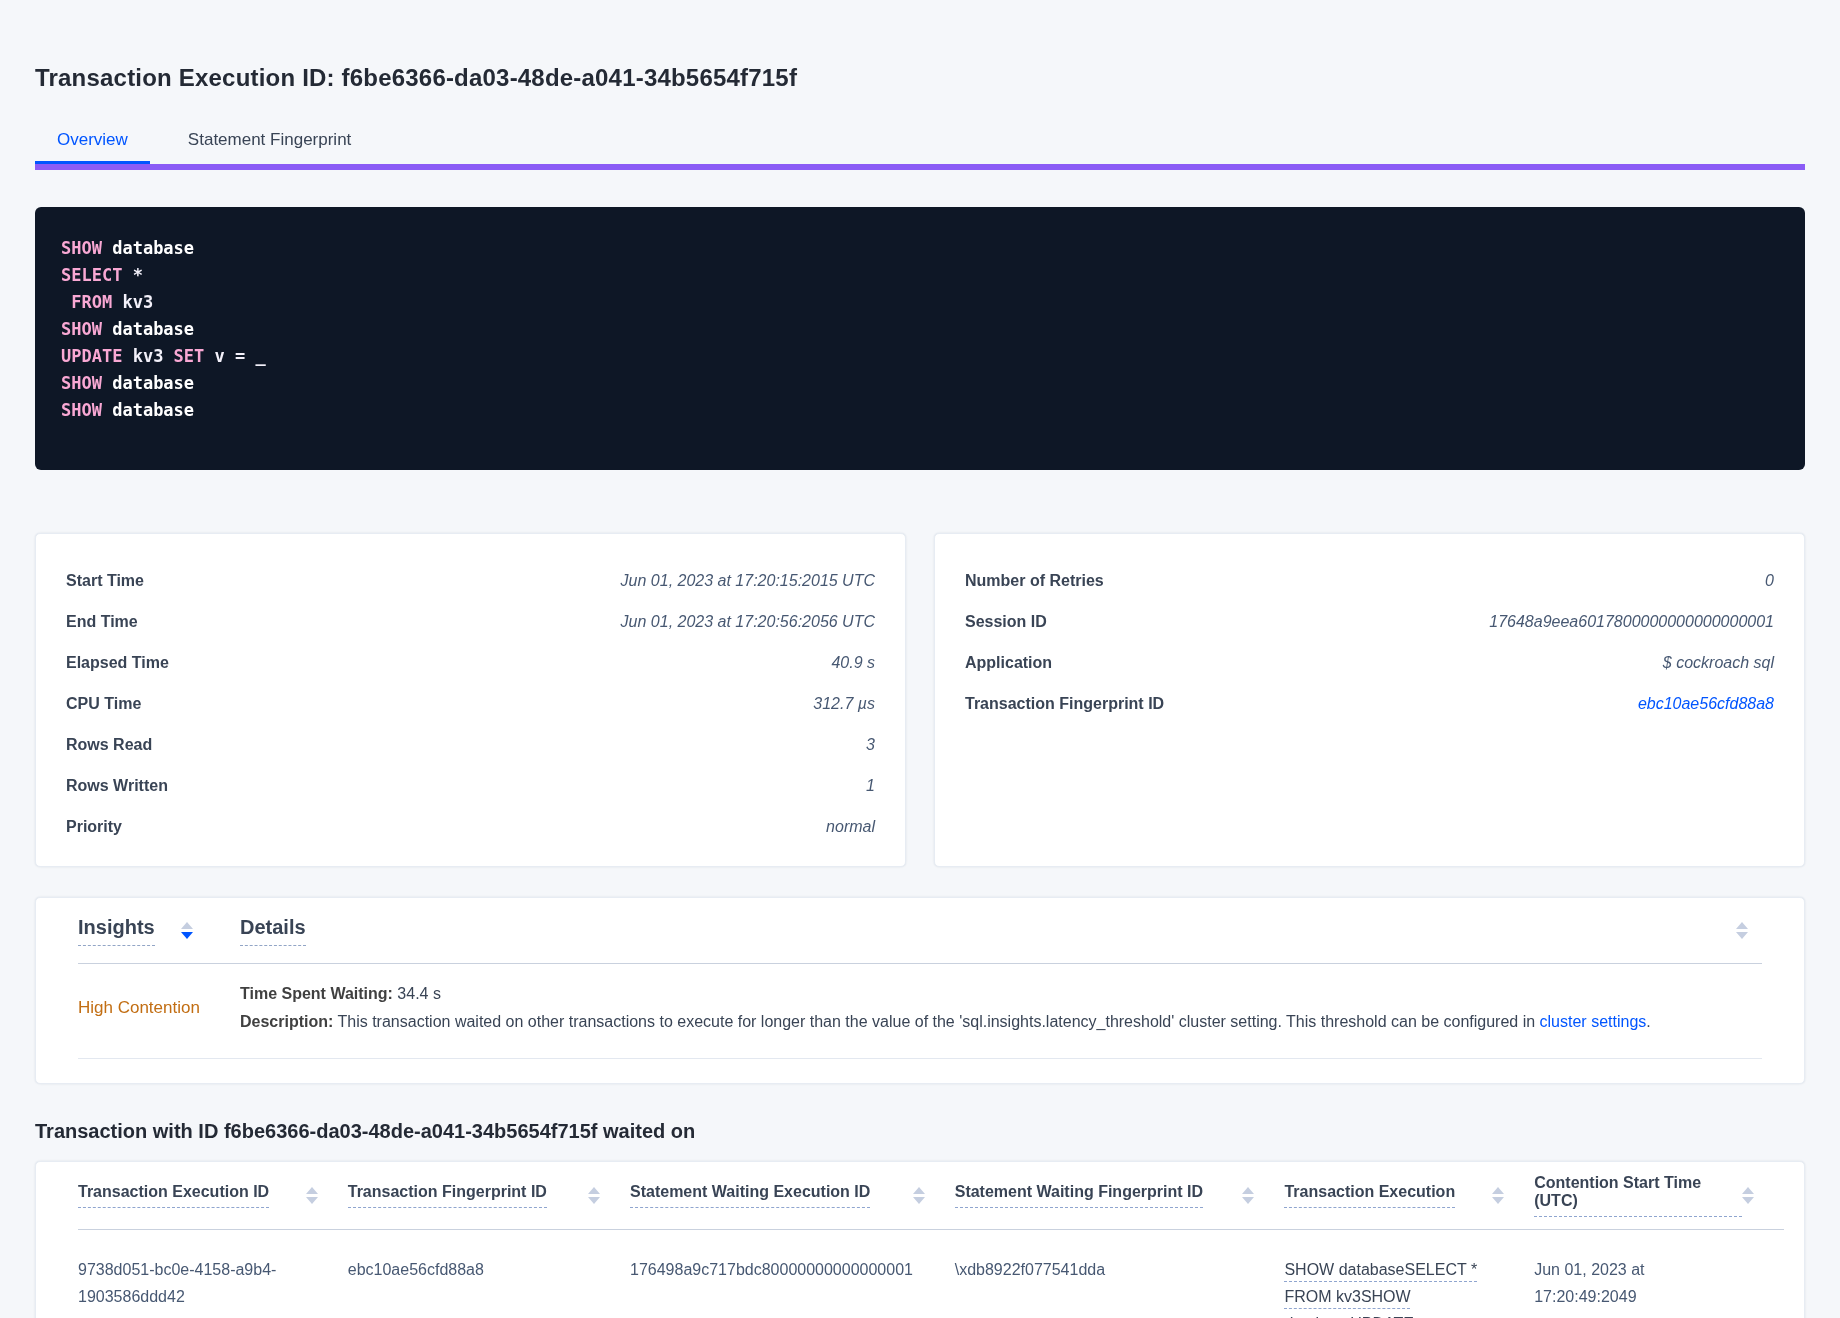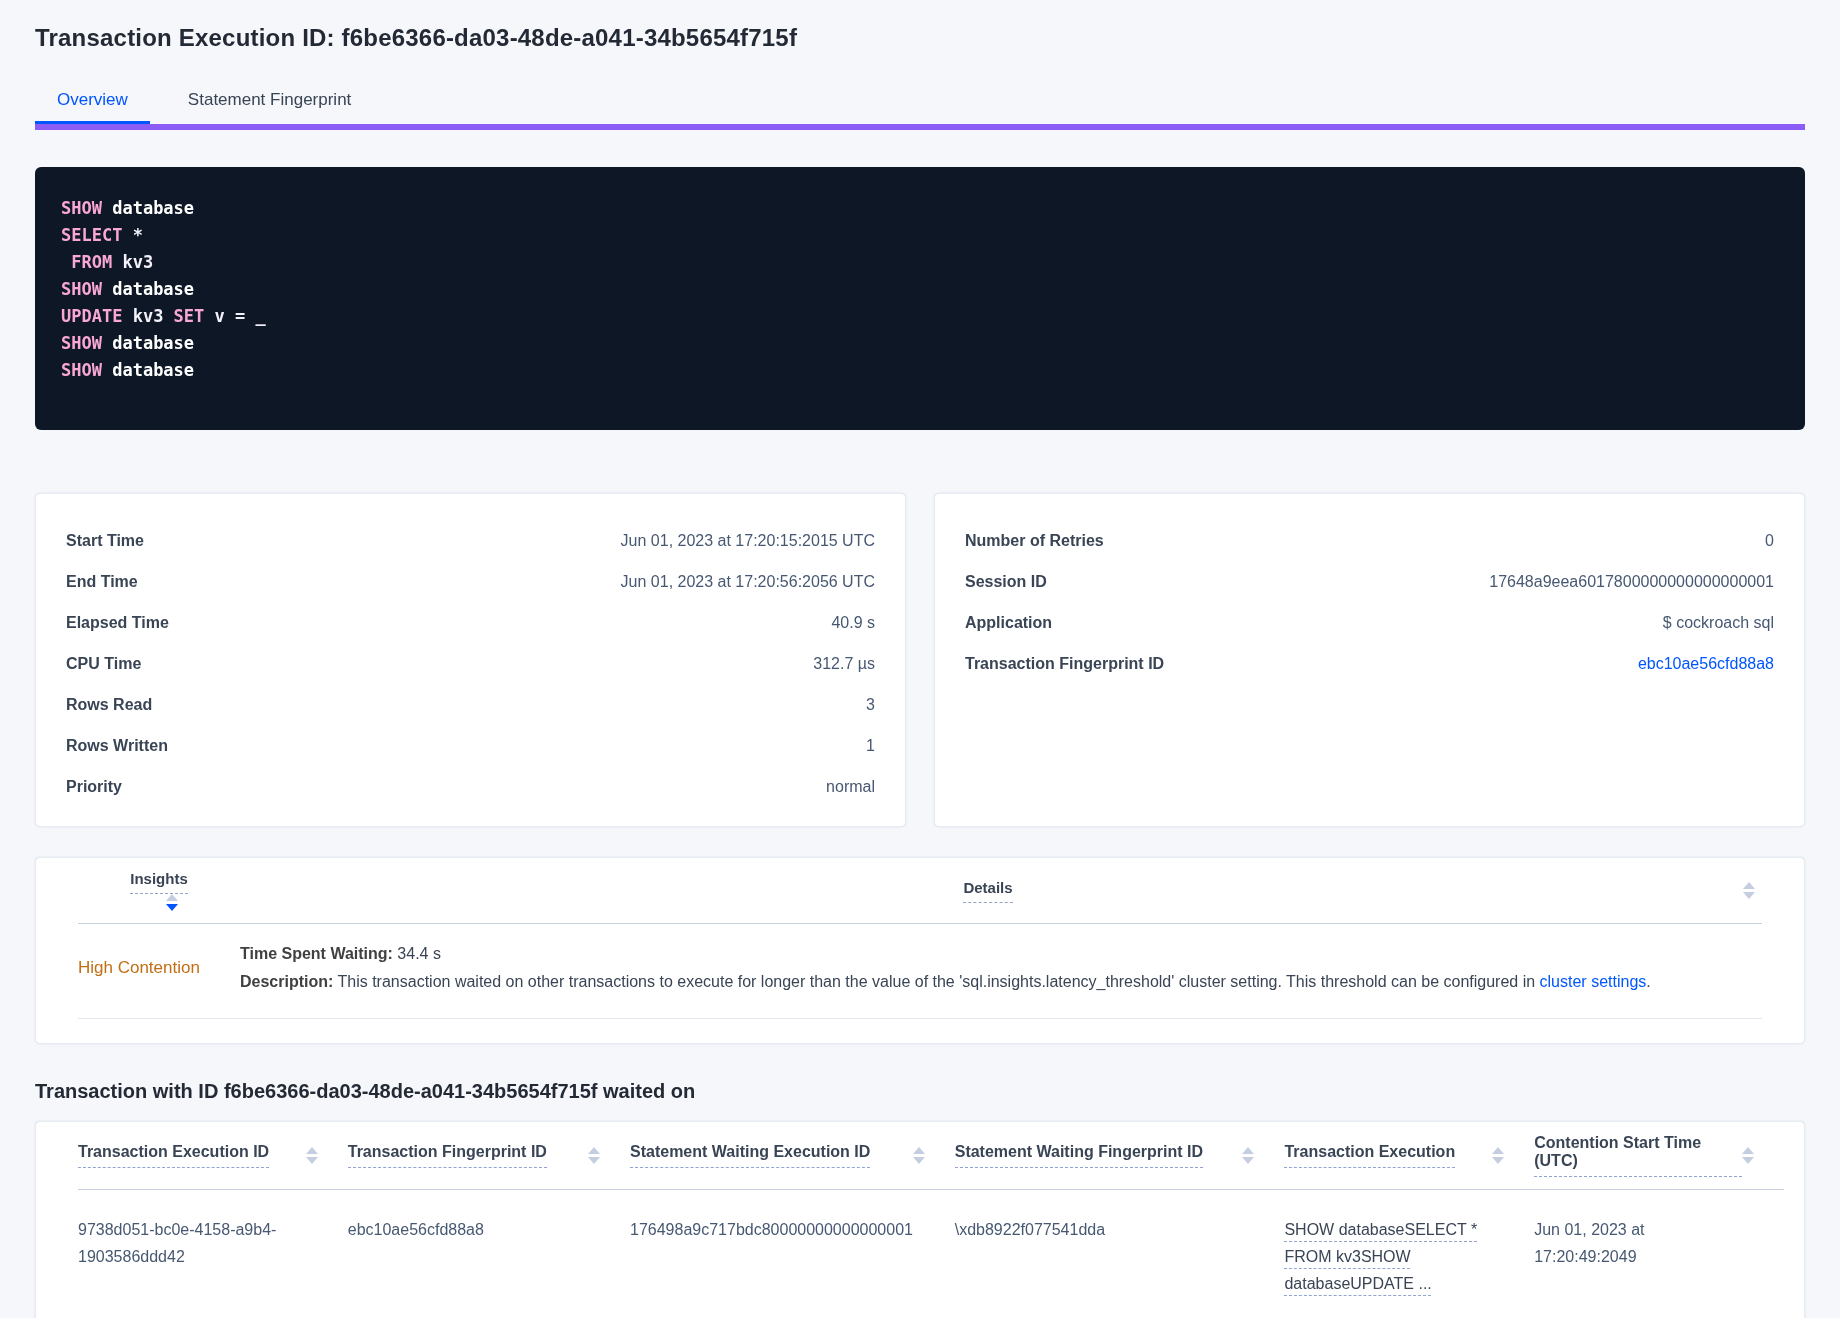--- a/index.html
+++ b/index.html
@@ -6,21 +6,21 @@
   html,body { background:#e9edf3; }
   .screen {
     position:relative;
     width:1840px; height:1318px;
     background:#F5F7FA;
     overflow:hidden;
     font-family:"Liberation Sans", sans-serif;
     color:#394455;
   }
   
-  .page-header { padding:24px 35px 0 35px; }
+  .page-header { padding:24px 35px 0 35px;margin-top:40px; }
   .page-title { font-size:24px; font-weight:700; color:#242A35; letter-spacing:.2px; }
   .tab-bar { display:flex; margin-top:24px; border-bottom:6px solid #8b5cf6; }
   .tab { font-size:17px; padding:14px 22px 11px 22px; margin-right:16px; cursor:pointer;
          color:#394455; border-bottom:3px solid transparent; }
   .tab.active { color:#0055FF; font-weight:500; border-bottom:3px solid #0055FF; }
   
   .sql-box {
     margin:37px 35px 0 35px; height:263px;
     background:#0E1726; border-radius:6px;
     padding:28px 26px;
@@ -34,30 +34,30 @@
   
   .cards-row { display:flex; gap:28px; margin:63px 35px 0 35px; }
   .card {
     flex:1; background:#FFFFFF;
     border:1px solid #E7ECF3; border-radius:5px;
     box-shadow:0 0 2px rgba(67,90,111,.15);
   }
   .summary-card { height:334px; padding:26px 30px; }
   .summary-row { display:flex; justify-content:space-between; align-items:center; height:41px; }
   .summary-label { font-size:16px; font-weight:700; color:#394455; }
-  .summary-value { font-size:16px; color:#475872; }
+  .summary-value { font-size:16px; color:#475872;font-style:italic; }
   .link { color:#0055FF; cursor:pointer; text-decoration:none; }
   
   .insights-card { margin:30px 35px 0 35px; height:187px; padding:0 42px; }
   .insights-header {
     display:grid; grid-template-columns:162px 1fr 26px;
     align-items:center; height:66px;
     border-bottom:1px solid #C9D1DE;
   }
-  .col-head { font-size:15px; font-weight:700; color:#394455; display:flex; align-items:center; cursor:pointer;flex-direction:column; }
+  .col-head { font-size:20px; font-weight:700; color:#394455; display:flex; align-items:center; cursor:pointer; }
   .head-label { border-bottom:1px dashed #92A5C6; padding-bottom:6px; }
   .insights-body { display:grid; grid-template-columns:162px 1fr 26px; align-items:center; padding:16px 0 22px 0; border-bottom:1px solid #E3E8F0; }
   .insight-badge { font-size:17px; color:#C26E13; }
   .detail-line { font-size:16px; line-height:28px; color:#394455; }
   .detail-line b { color:#404040; }
   
   .sort-icon { display:inline-flex; flex-direction:column; gap:3px; margin-left:26px; cursor:pointer; }
   .sort-icon .tri-up { width:0; height:0; border-left:6px solid transparent; border-right:6px solid transparent; border-bottom:7px solid #C5CEE0; }
   .sort-icon .tri-down { width:0; height:0; border-left:6px solid transparent; border-right:6px solid transparent; border-top:7px solid #C5CEE0; }
   .sort-icon.desc .tri-down { border-top-color:#0055FF; }

